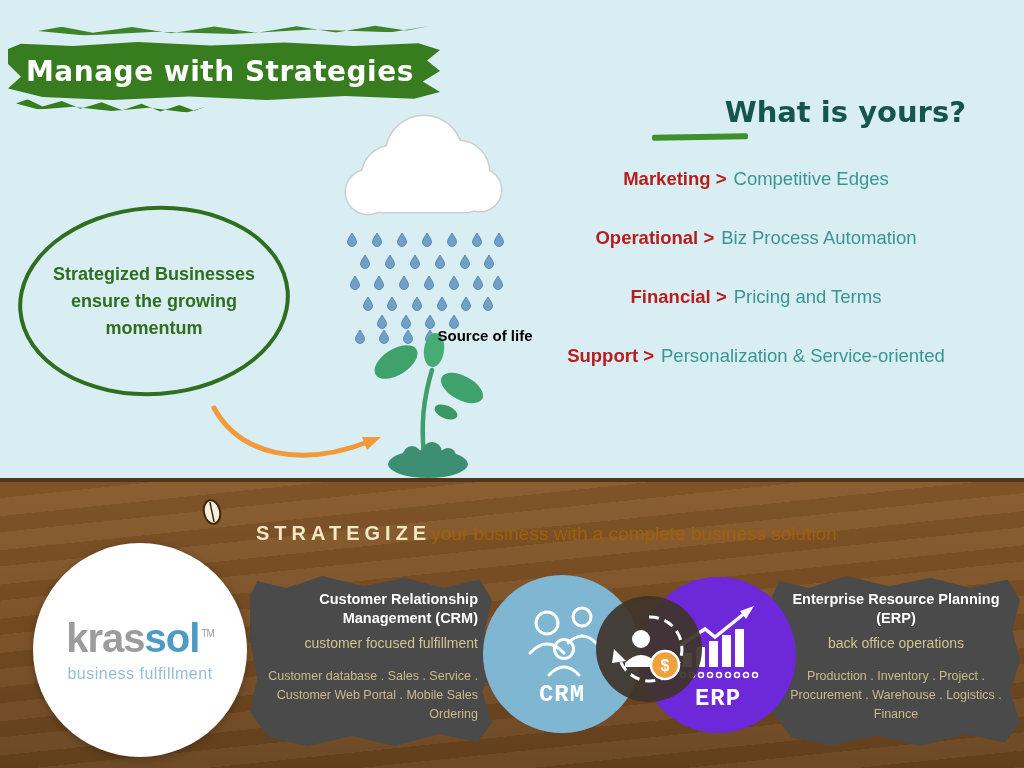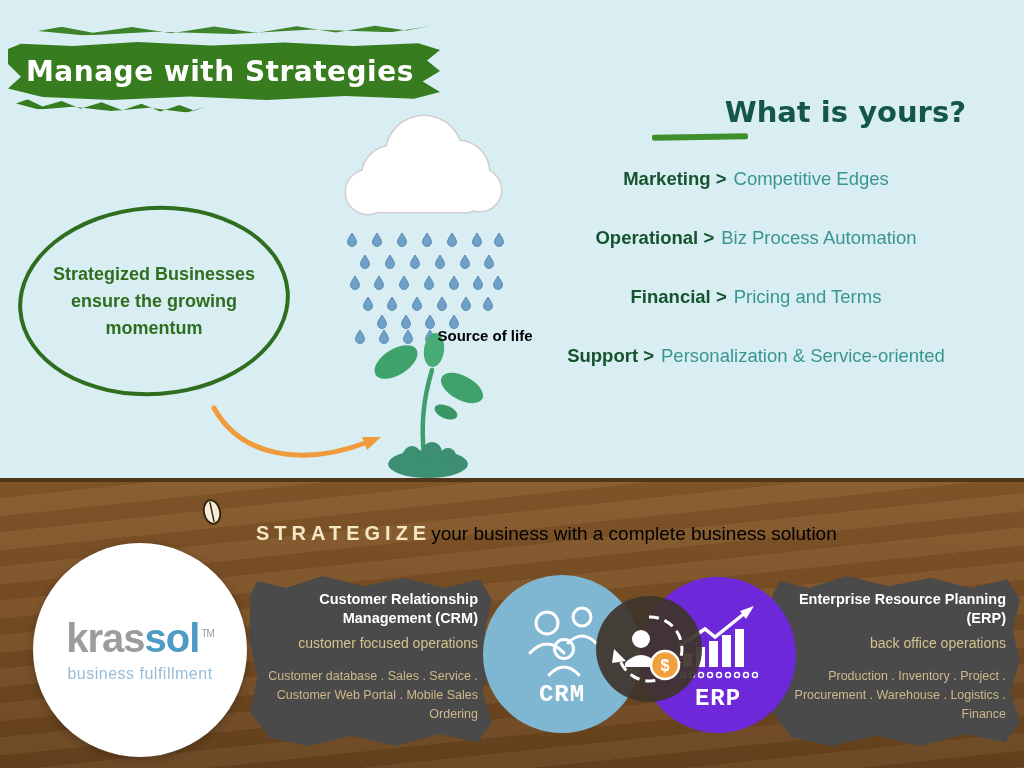--- a/index.html
+++ b/index.html
@@ -25,45 +25,45 @@
               font-family:"DejaVu Sans",sans-serif;}
 
   
   .heading{position:absolute;left:556px;top:95px;width:410px;text-align:right;
            font-size:29px;font-weight:bold;color:#14574a;font-family:"DejaVu Sans",sans-serif;}
   .heading-underline{position:absolute;left:652px;top:134px;width:96px;height:6px;
                      background:#3f8f2c;transform:rotate(-1deg);border-radius:2px;}
   .strategy-list{position:absolute;left:500px;top:168px;width:512px;display:flex;
                  flex-direction:column;gap:37px;text-align:center;}
   .strategy-row{font-size:18.5px;}
-  .strategy-label{font-weight:bold;color:#14532d;margin-right:7px;}
+  .strategy-label{font-weight:bold;color:#b91c1c;margin-right:7px;}
   .strategy-value{color:#3a9590;}
 
   
   .bubble{position:absolute;left:18px;top:206px;width:272px;height:190px;
           border:4px solid #2e6e1e;border-radius:50%;transform:rotate(-4deg);
           display:flex;align-items:center;justify-content:center;box-sizing:border-box;}
   .bubble-text{padding:0 28px;text-align:center;color:#2e6e1e;font-weight:bold;
                font-size:18px;line-height:1.5;transform:rotate(4deg);}
 
   
   .illustration{position:absolute;left:0;top:0;pointer-events:none;}
   .rain-caption{position:absolute;left:415px;top:327px;width:140px;text-align:center;
                 font-size:15px;font-weight:bold;color:#000000;}
 
   
   .strategize-line{position:absolute;left:256px;top:522px;display:flex;align-items:baseline;}
   .strategize-keyword{font-weight:bold;font-size:20px;letter-spacing:5px;color:#f4e8c4;}
-  .strategize-tagline{font-size:19px;color:#000000;}
+  .strategize-tagline{font-size:19px;color:#a16207;}
 
   
   .panel{position:absolute;top:576px;width:242px;height:170px;background:#4a4a4a;
          box-sizing:border-box;padding:14px;}
   .panel.crm{left:250px;text-align:right;}
-  .panel.erp{left:772px;width:248px;text-align:right;}
+  .panel.erp{left:772px;width:248px;text-align:center;}
   .panel-title{color:#ffffff;font-weight:bold;font-size:14.5px;line-height:1.3;}
   .panel-subtitle{color:#d6c28f;font-size:14px;margin-top:7px;}
   .panel-items{color:#cdb98a;font-size:12.5px;margin-top:16px;line-height:1.55;}
 
   
   .circle{position:absolute;border-radius:50%;display:flex;flex-direction:column;
           align-items:center;justify-content:center;}
   .crm-circle{left:483px;top:575px;width:158px;height:158px;background:#7fb6d2;}
   .erp-circle{left:640px;top:577px;width:156px;height:156px;background:#6d28d9;}
   .sync-circle{left:596px;top:596px;width:106px;height:106px;background:rgba(62,53,43,0.93);}
@@ -197,21 +197,21 @@
 
   <div class="rain-caption">Source of life</div>
 
   <div class="strategize-line">
     <span class="strategize-keyword">STRATEGIZE</span>
     <span class="strategize-tagline">your business with a complete business solution</span>
   </div>
 
   <div class="panel crm torn">
     <div class="panel-title">Customer Relationship Management (CRM)</div>
-    <div class="panel-subtitle">customer focused operations</div>
+    <div class="panel-subtitle">customer focused fulfillment</div>
     <div class="panel-items">Customer database . Sales . Service . Customer Web Portal . Mobile Sales Ordering</div>
   </div>
 
   <div class="panel erp torn">
     <div class="panel-title">Enterprise Resource Planning (ERP)</div>
     <div class="panel-subtitle">back office operations</div>
     <div class="panel-items">Production . Inventory . Project . Procurement . Warehouse . Logistics . Finance</div>
   </div>
 
   <div class="circle crm-circle">

